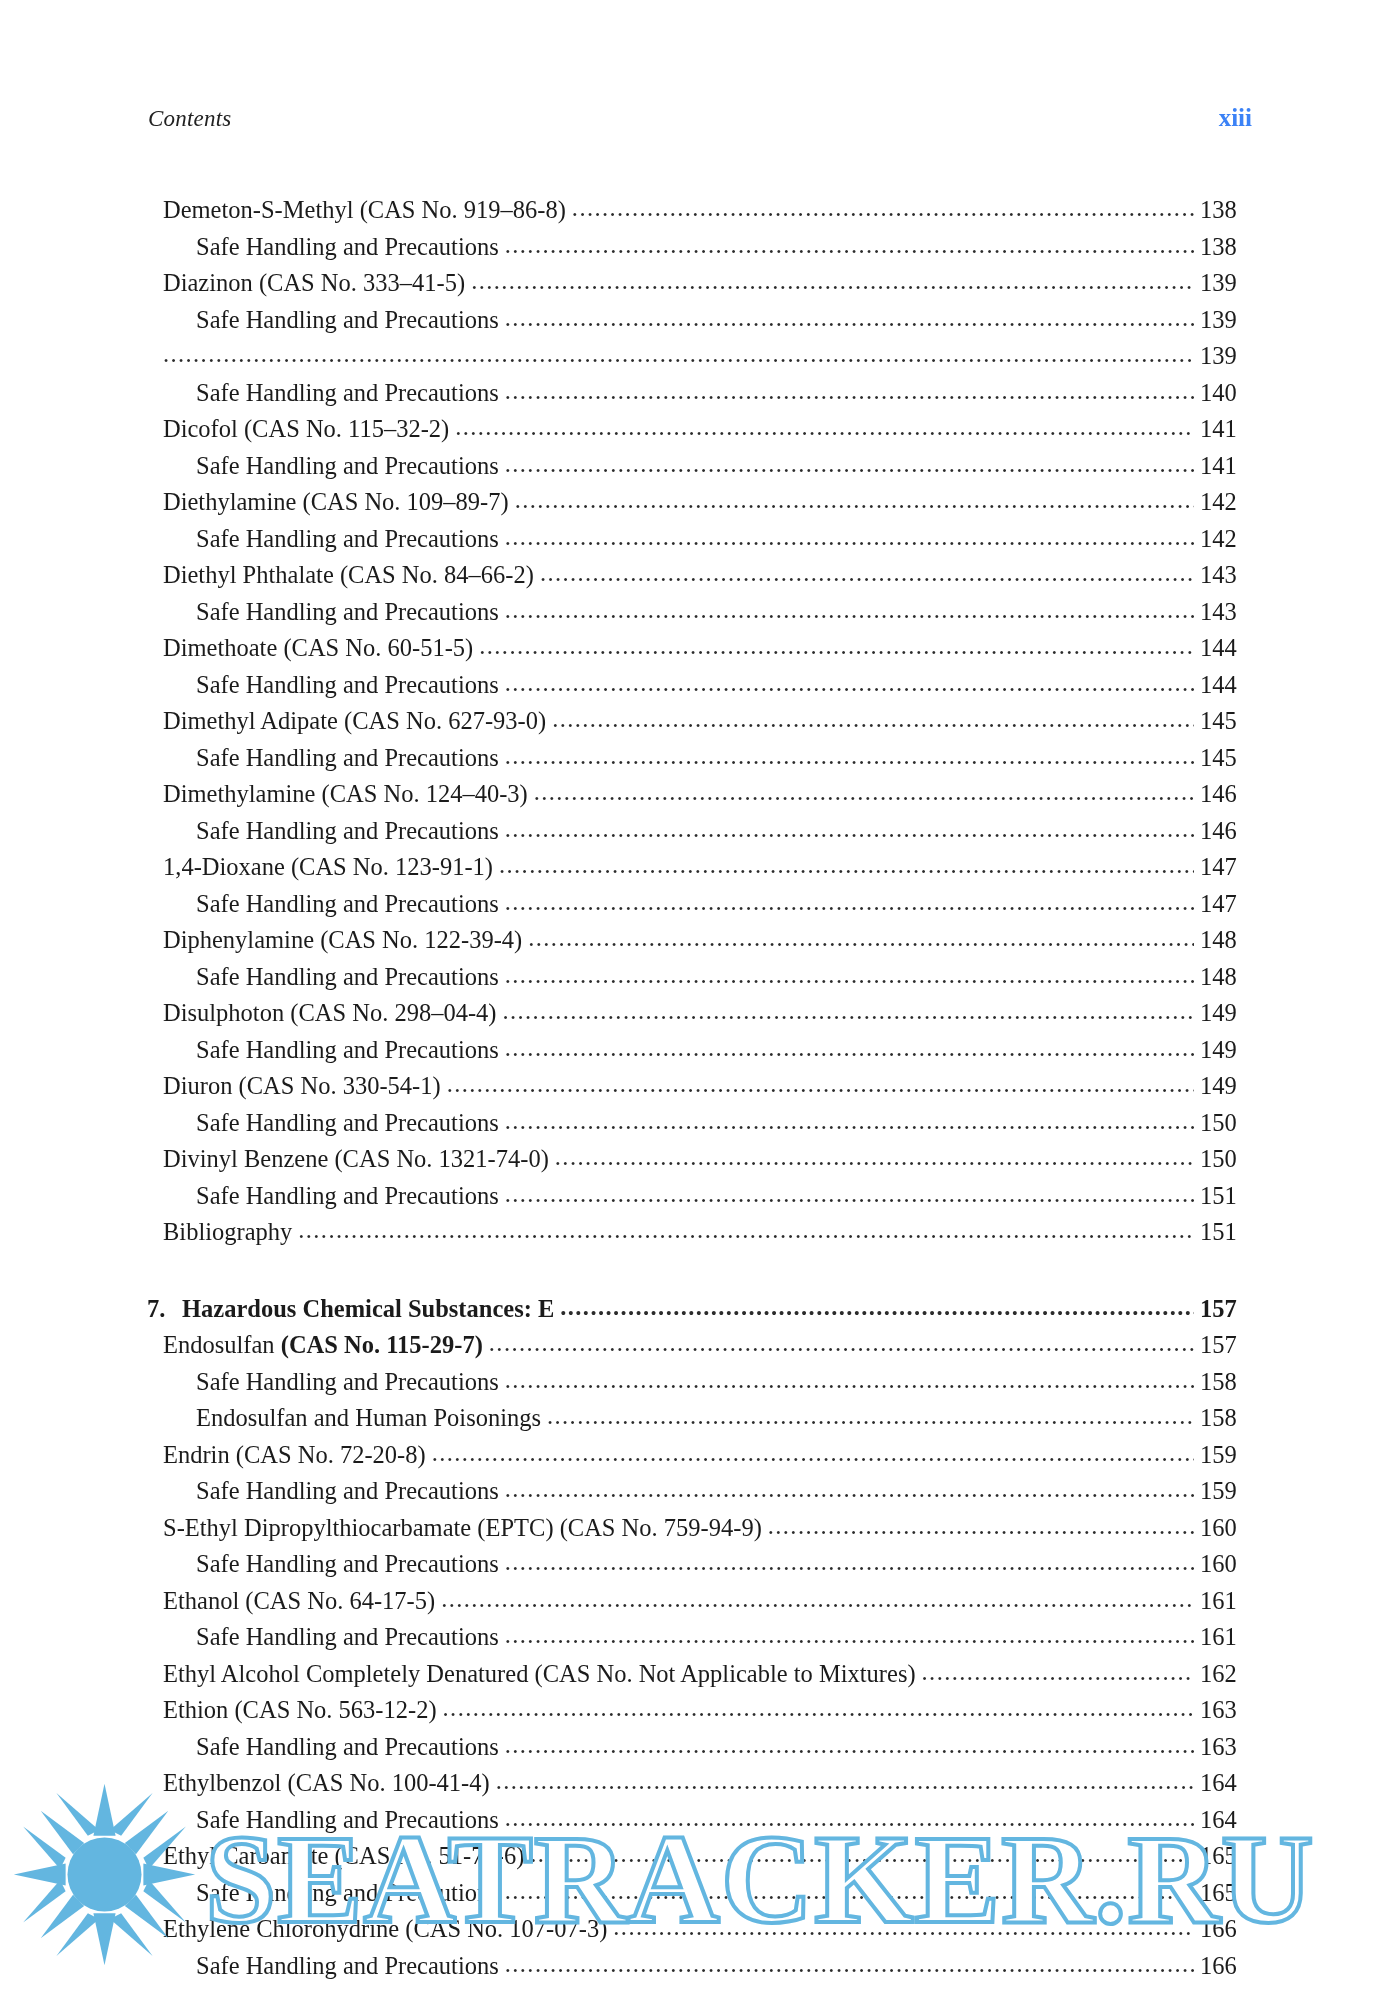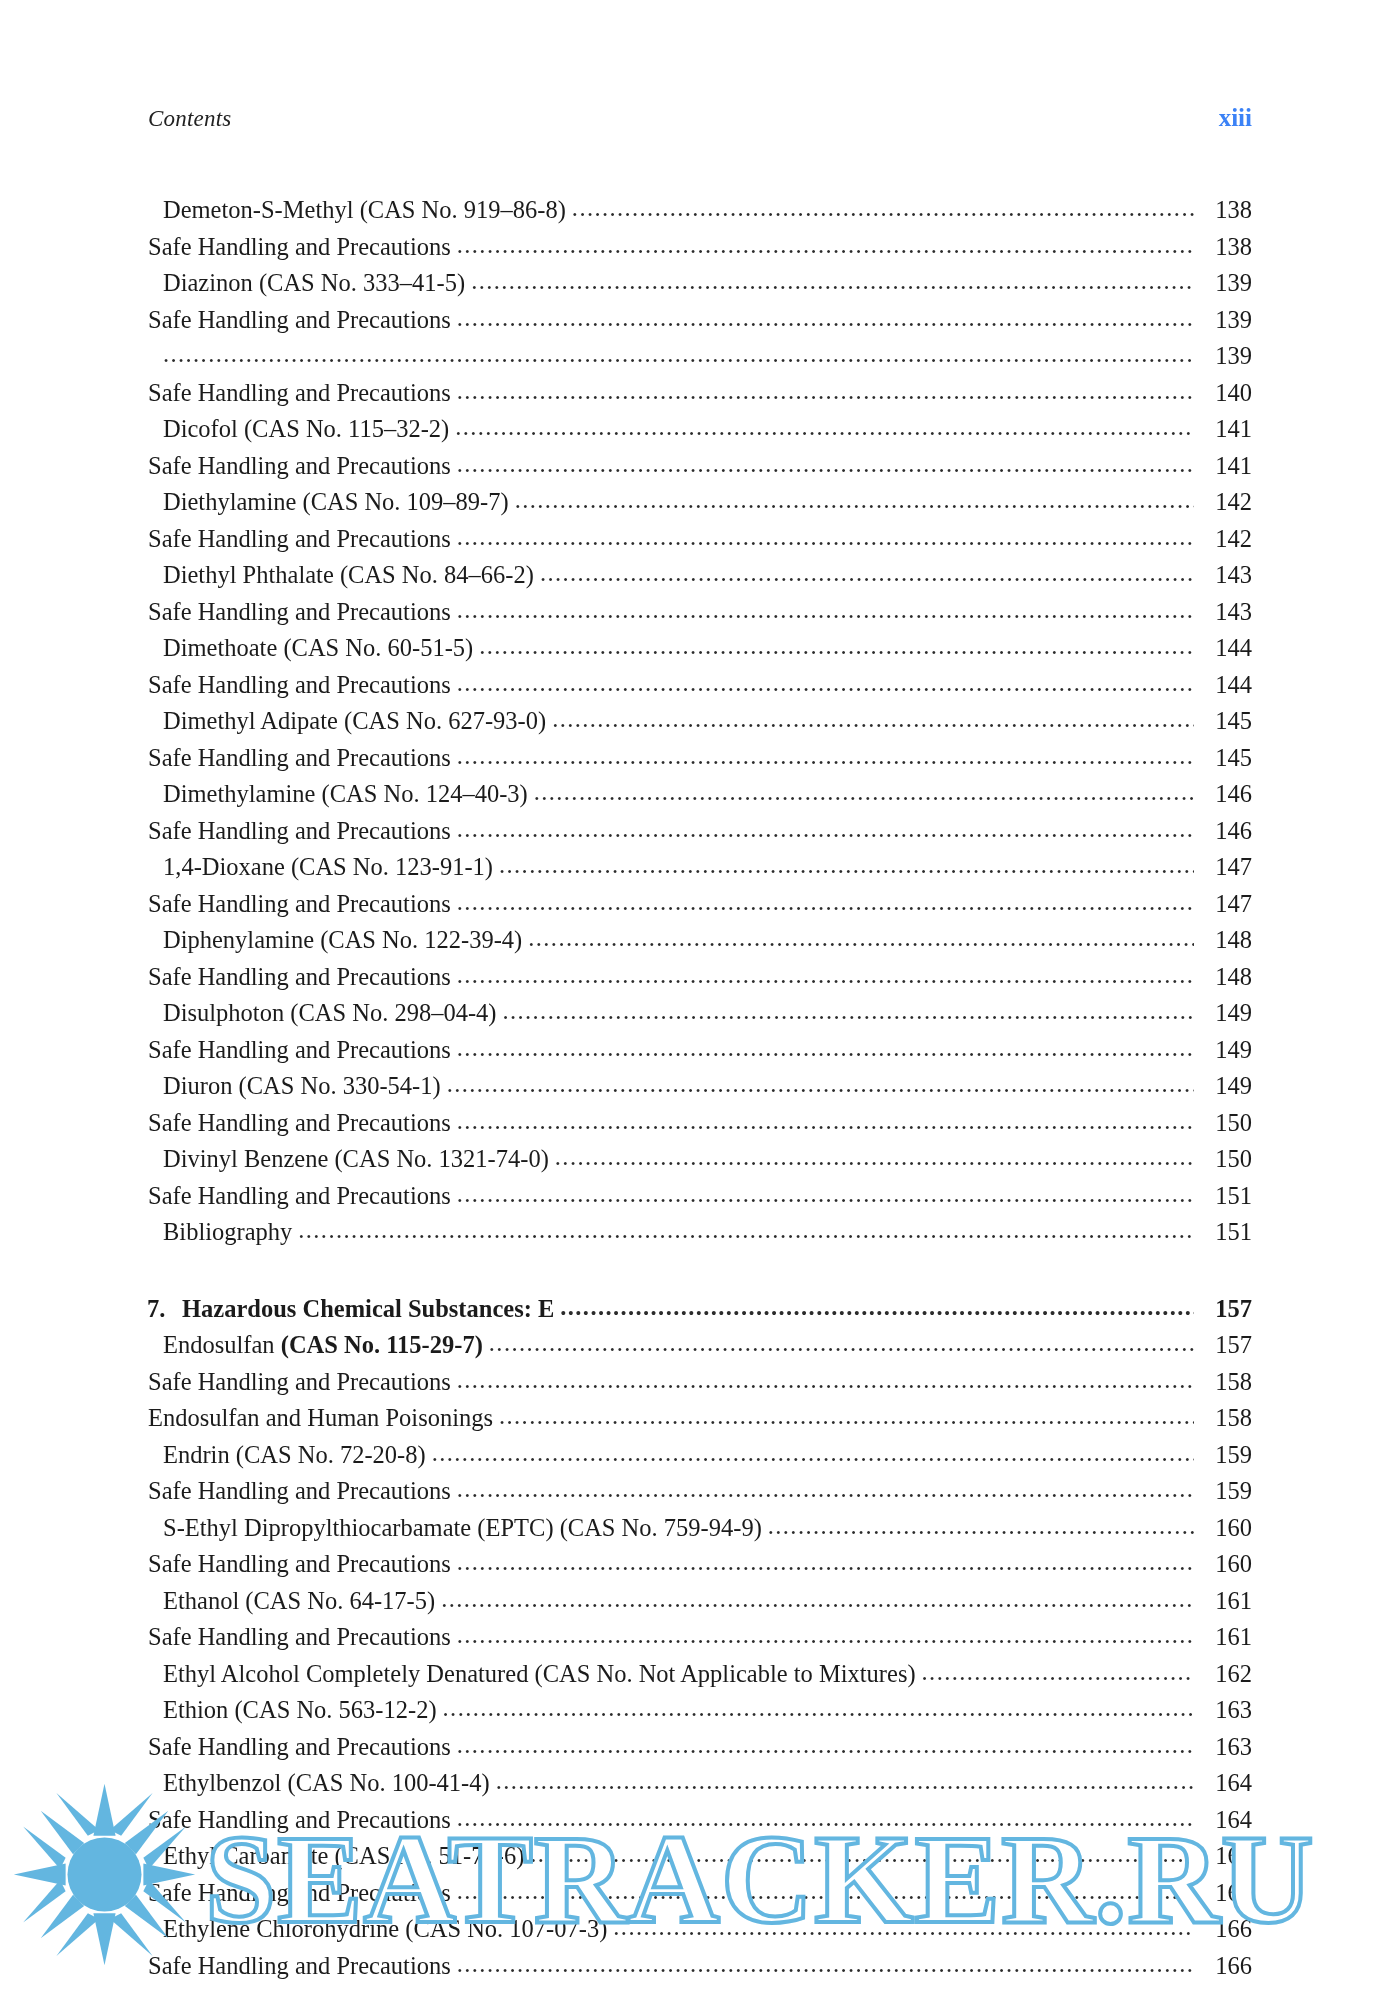--- a/index.html
+++ b/index.html
@@ -72,29 +72,28 @@
     white-space: nowrap;
     font-size: 24.5px;
     letter-spacing: 1.4px;
     color: #2b2b2b;
     position: relative;
     top: -2px;
   }
   .toc-row .page-no {
     flex: 0 0 auto;
     padding-left: 6px;
-    text-align: right;
     min-width: 52px;
     font-family: Liberation Serif, serif;
   }
 
   
   .lvl-0 { margin-left: 0px; }       
   .lvl-1 { margin-left: 15px; }      
-  .lvl-2 { }      
+  .lvl-2 { margin-left: 48px; }      
 
   .chapter {
     font-weight: bold;
     font-size: 24.5px;
   }
   .chapter .num {
     position: absolute;
     left: -1px;
     width: 34px;
   }

